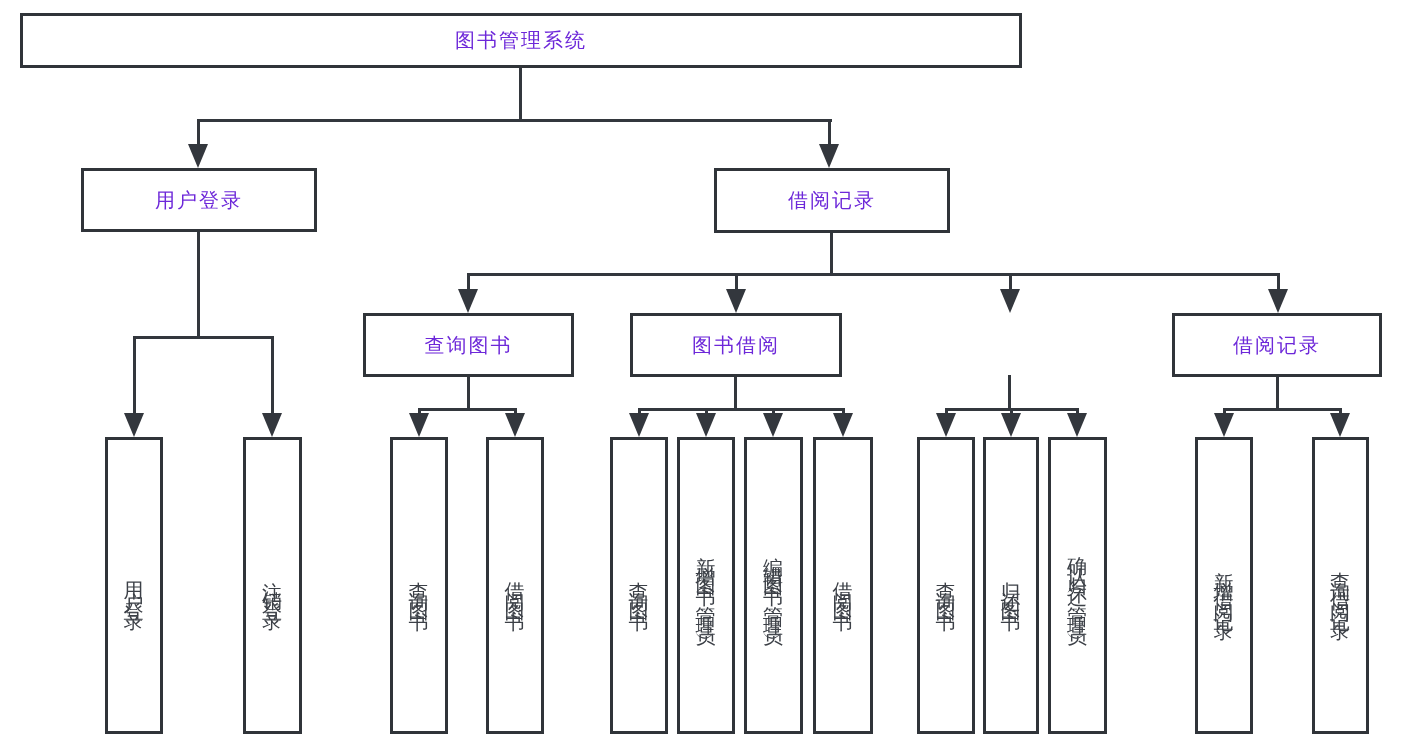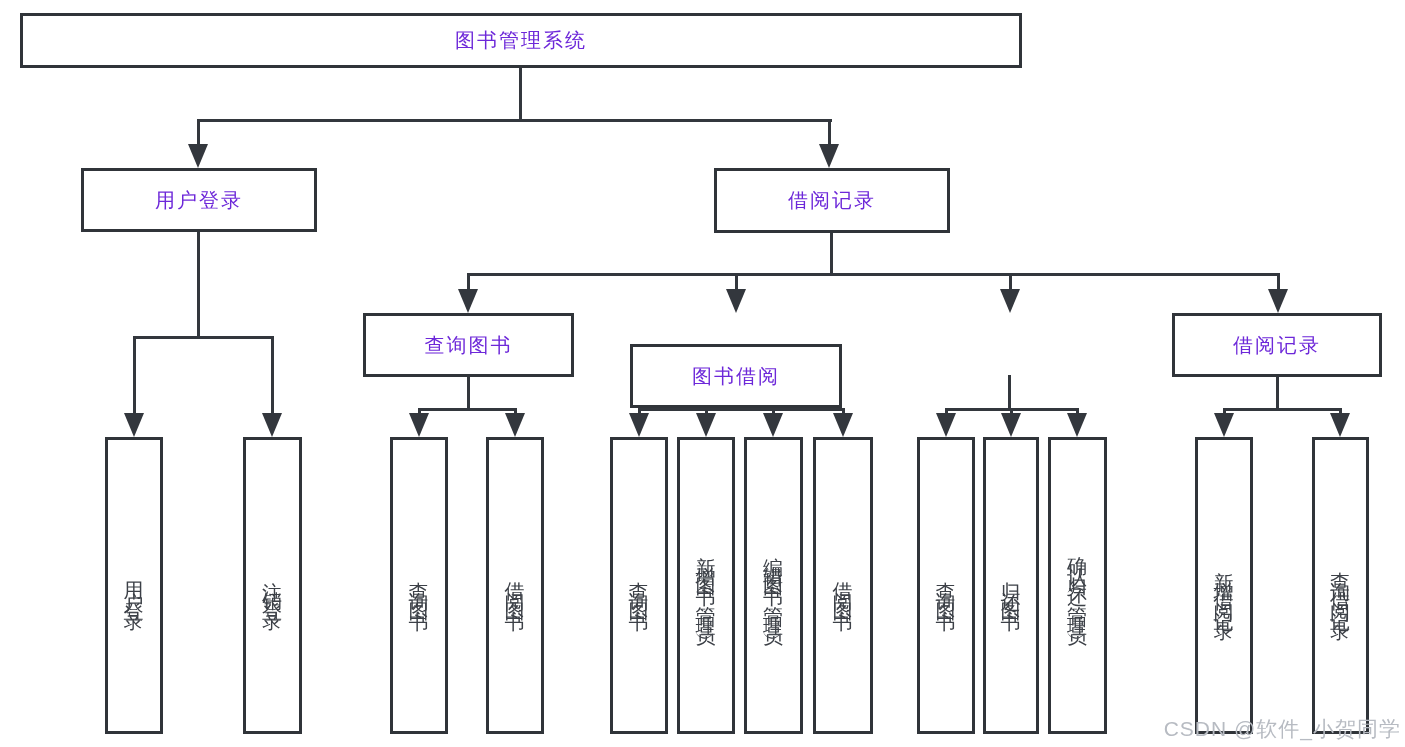--- a/index.html
+++ b/index.html
@@ -82,21 +82,21 @@
   </div>
 
   <div class="box" style="left:714px; top:168px; width:236px; height:65px;">
     <span>借阅记录</span>
   </div>
 
   <div class="box" style="left:363px; top:313px; width:211px; height:64px;">
     <span>查询图书</span>
   </div>
 
-  <div class="box" style="left:630px; top:313px; width:212px; height:64px;margin-top:31px;">
+  <div class="box" style="left:630px; top:313px; width:212px; height:64px;">
     <span>图书借阅</span>
   </div>
 
 
   <div class="box" style="left:1172px; top:313px; width:210px; height:64px;">
     <span>借阅记录</span>
   </div>
 
   <div class="leaf" style="left:105px;">
     <span>用户登录</span>
@@ -194,15 +194,14 @@
   <div class="v" style="left:1076px; top:408px; height:12px;"></div>
   <div class="tri" style="left:1067px; top:413px;"></div>
 
   <div class="v" style="left:1276px; top:375px; height:36px;"></div>
   <div class="h" style="left:1223px; top:408px; width:119px;"></div>
   <div class="v" style="left:1223px; top:408px; height:12px;"></div>
   <div class="tri" style="left:1214px; top:413px;"></div>
   <div class="v" style="left:1339px; top:408px; height:12px;"></div>
   <div class="tri" style="left:1330px; top:413px;"></div>
 
-  <div id="watermark">CSDN @软件_小贺同学</div>
 
 </div>
 
 </body></html>

